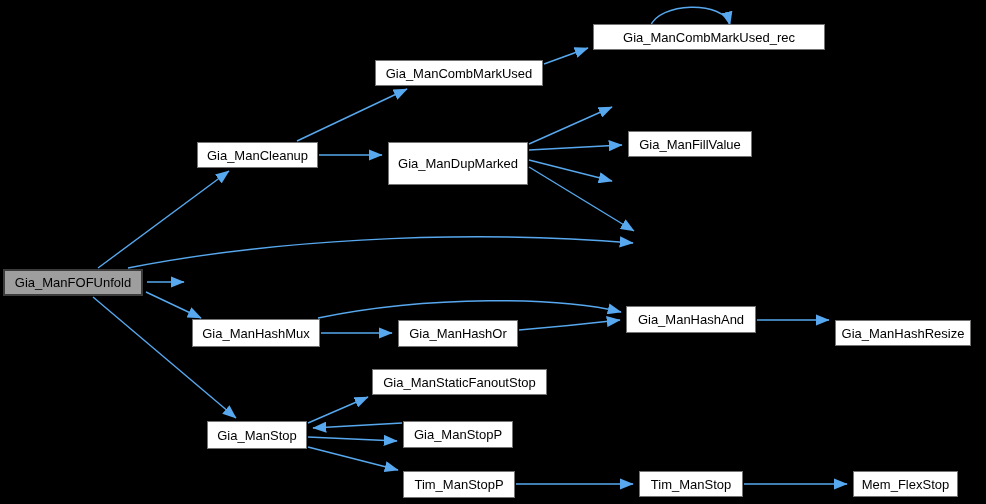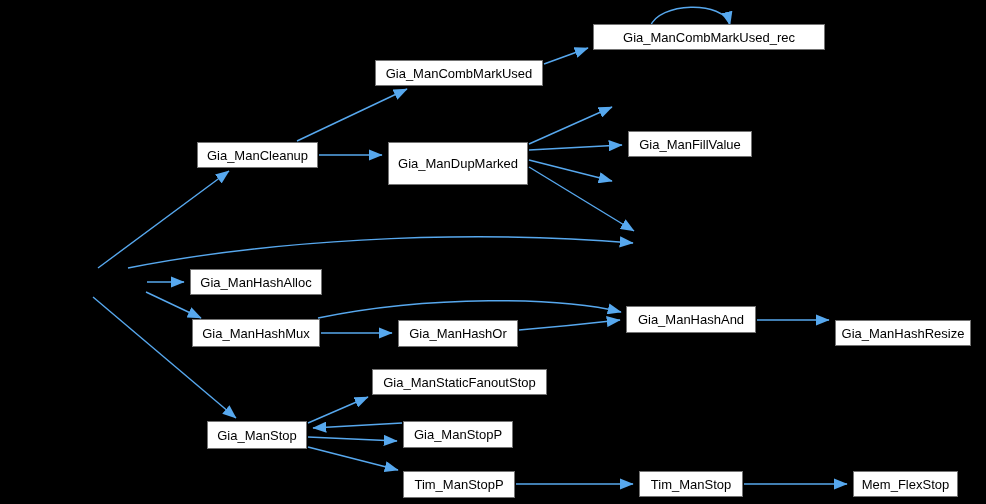--- a/index.html
+++ b/index.html
@@ -54,26 +54,26 @@
     <path class="edge" marker-end="url(#arrowhead)" d="M 519,330 C 555,327 585,324 620,320"></path>
     <path class="edge" marker-end="url(#arrowhead)" d="M 757,320 L 829,320"></path>
     <path class="edge" marker-end="url(#arrowhead)" d="M 308,423 L 368,397"></path>
     <path class="edge" marker-end="url(#arrowhead)" d="M 402,423 L 313,428"></path>
     <path class="edge" marker-end="url(#arrowhead)" d="M 308,437 L 397,441"></path>
     <path class="edge" marker-end="url(#arrowhead)" d="M 308,447 L 398,470"></path>
     <path class="edge" marker-end="url(#arrowhead)" d="M 516,484 L 633,484"></path>
     <path class="edge" marker-end="url(#arrowhead)" d="M 744,484 L 847,484"></path>
   </svg>
 
+  <div class="node root" style="left:3px;top:269px;width:140px;height:27px">Gia_ManFOFUnfold</div>
   <div class="node" style="left:197px;top:142px;width:121px;height:26px">Gia_ManCleanup</div>
   <div class="node" style="left:375px;top:60px;width:168px;height:26px">Gia_ManCombMarkUsed</div>
   <div class="node" style="left:593px;top:24px;width:232px;height:26px">Gia_ManCombMarkUsed_rec</div>
   <div class="node" style="left:388px;top:142px;width:140px;height:43px">Gia_ManDupMarked</div>
   <div class="node" style="left:628px;top:131px;width:124px;height:26px">Gia_ManFillValue</div>
-  <div class="node" style="left:190px;top:269px;width:132px;height:26px">Gia_ManHashAlloc</div>
   <div class="node" style="left:192px;top:319px;width:128px;height:28px">Gia_ManHashMux</div>
   <div class="node" style="left:398px;top:320px;width:120px;height:27px">Gia_ManHashOr</div>
   <div class="node" style="left:626px;top:306px;width:130px;height:27px">Gia_ManHashAnd</div>
   <div class="node" style="left:835px;top:320px;width:136px;height:26px">Gia_ManHashResize</div>
   <div class="node" style="left:207px;top:421px;width:100px;height:28px">Gia_ManStop</div>
   <div class="node" style="left:372px;top:369px;width:175px;height:26px">Gia_ManStaticFanoutStop</div>
   <div class="node" style="left:403px;top:421px;width:110px;height:27px">Gia_ManStopP</div>
   <div class="node" style="left:403px;top:471px;width:112px;height:27px">Tim_ManStopP</div>
   <div class="node" style="left:639px;top:471px;width:104px;height:26px">Tim_ManStop</div>
   <div class="node" style="left:853px;top:471px;width:105px;height:26px">Mem_FlexStop</div>

